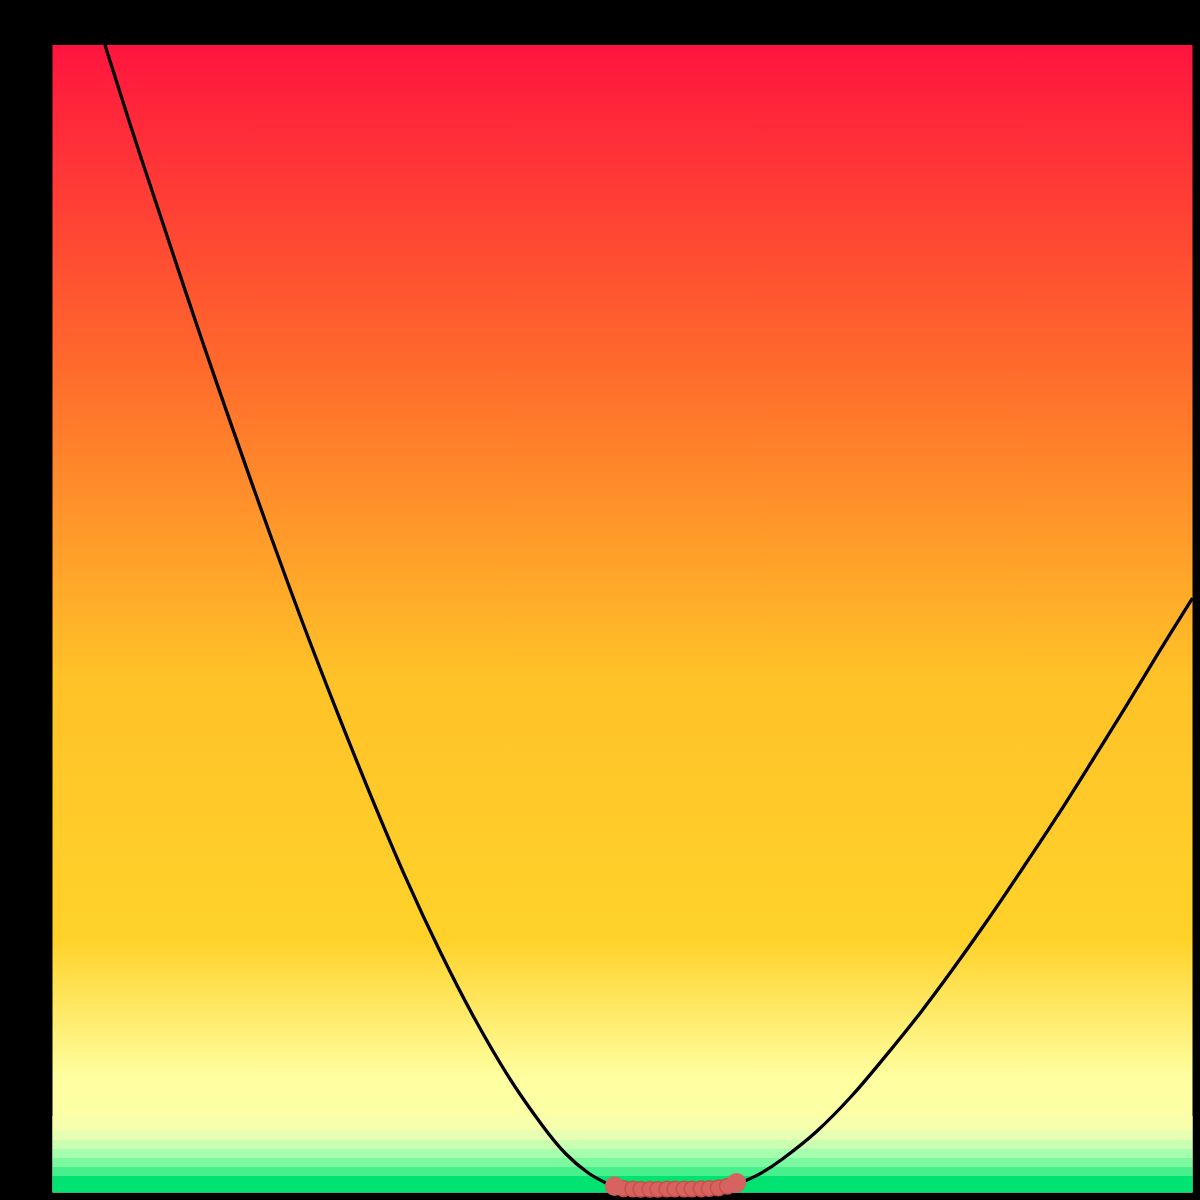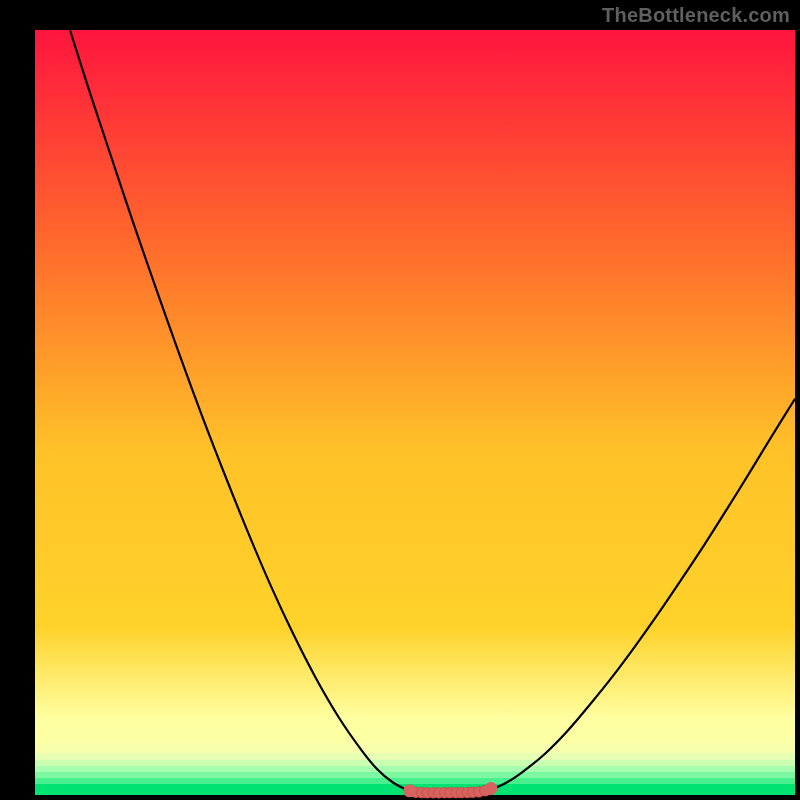--- a/index.html
+++ b/index.html
@@ -25,21 +25,20 @@
     position: absolute;
     left: 0; top: 0;
     width: 800px; height: 800px;
     z-index: 1;
   }
 </style>
 </head>
 <body>
 
 <div class="container">
-  <div class="watermark">TheBottleneck.com</div>
   <svg class="chart" viewBox="0 0 800 800">
     <defs>
       <linearGradient id="bg-grad" x1="0" y1="0" x2="0" y2="1">
         <stop id="g0" offset="0%" stop-color="#ff153e"></stop>
         <stop id="g1" offset="28%" stop-color="#ff6a2c"></stop>
         <stop id="g2" offset="55%" stop-color="#ffc228"></stop>
         <stop id="g3" offset="78%" stop-color="#ffd22a"></stop>
         <stop id="g4" offset="90%" stop-color="#feffa0"></stop>
         <stop id="g5" offset="100%" stop-color="#f8ffb0"></stop>
       </linearGradient>

